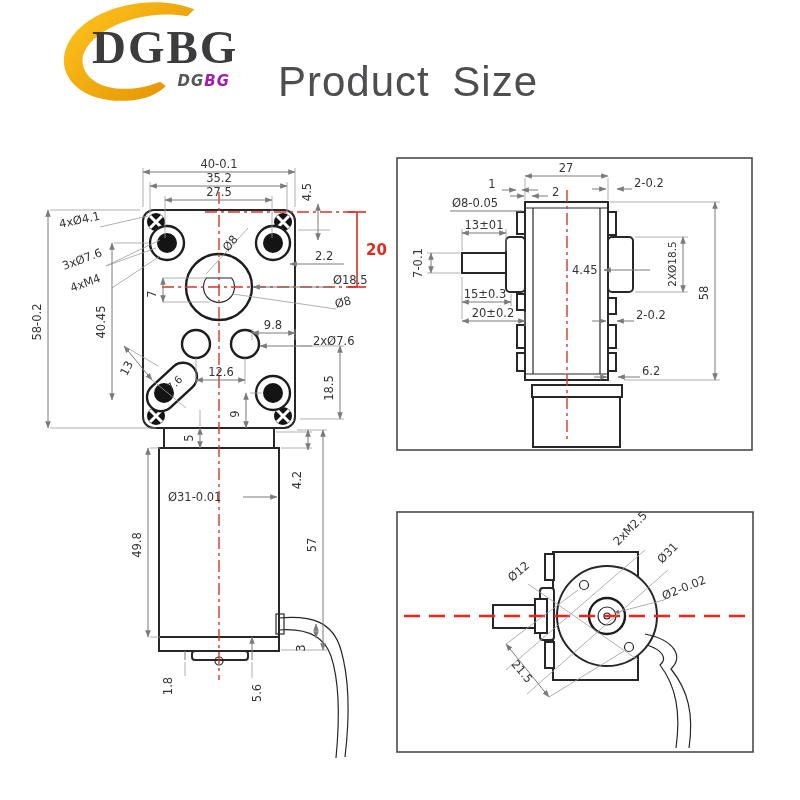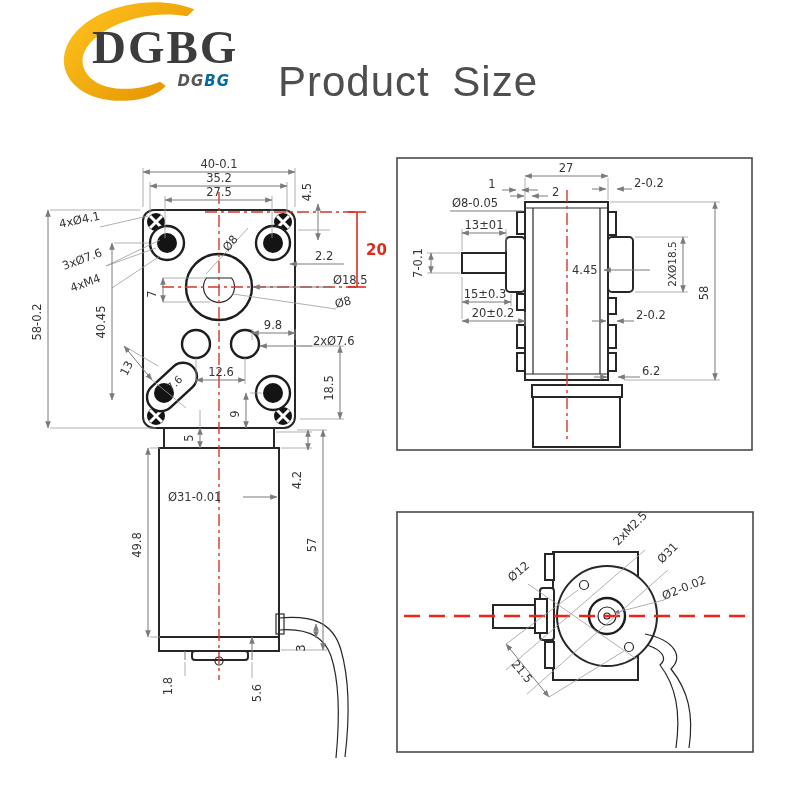--- a/index.html
+++ b/index.html
@@ -5,21 +5,21 @@
   html,body{margin:0;padding:0;}
   body{width:800px;height:800px;background:#ffffff;position:relative;
        font-family:"DejaVu Sans",sans-serif;overflow:hidden;}
   .logo{position:absolute;left:40px;top:2px;width:215px;height:108px;}
   .logo-main{position:absolute;left:52px;top:22px;font-family:"Liberation Serif",serif;
        font-weight:700;font-size:47px;color:#3c3c3e;letter-spacing:2px;line-height:1;}
   .logo-sub{position:absolute;left:98px;top:70px;width:92px;text-align:right;
        font-family:"DejaVu Sans",sans-serif;font-weight:900;font-size:15px;
        letter-spacing:1px;font-style:italic;}
   .logo-sub .dg{color:#57575a;}
-  .logo-sub .bg{color:#0369a1;}
+  .logo-sub .bg{color:#a21caf;}
   .page-title{position:absolute;left:0;top:58px;width:816px;text-align:center;
        font-family:"Liberation Sans",sans-serif;font-weight:400;font-size:42px;
        color:#4e4e50;letter-spacing:1px;word-spacing:10px;margin:0;}
   svg text{font-family:"DejaVu Sans",sans-serif;font-size:11.5px;fill:#353535;}
   svg text.sm{font-size:10.5px;}
   .part{stroke:#272727;stroke-width:2;fill:#ffffff;}
   .partthin{stroke:#272727;stroke-width:1.2;fill:none;}
   .dim{stroke:#7b7b7b;stroke-width:1;fill:none;}
   .ext{stroke:#9c9c9c;stroke-width:0.8;fill:none;}
   .redcl{stroke:#d4382c;stroke-width:1.4;fill:none;stroke-dasharray:12 4 3 4;}

